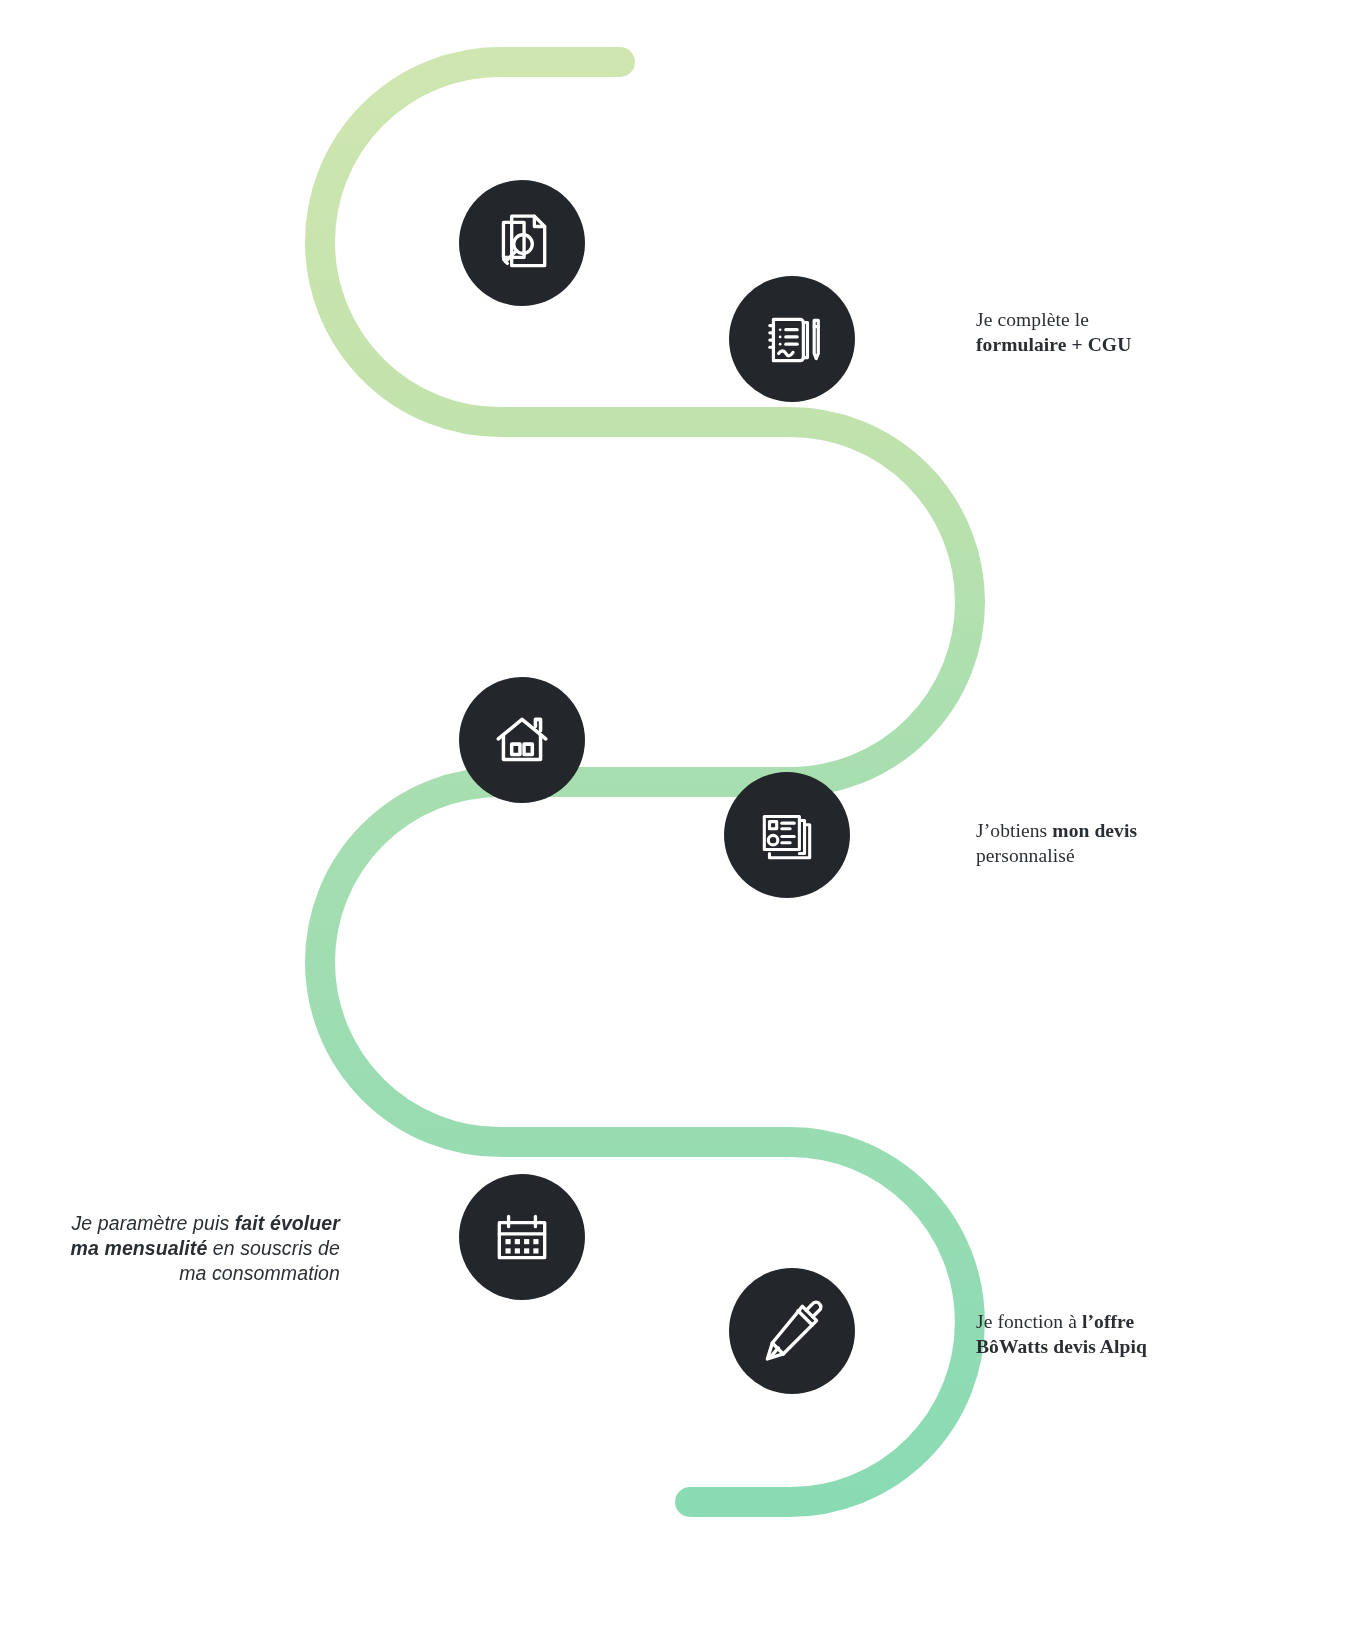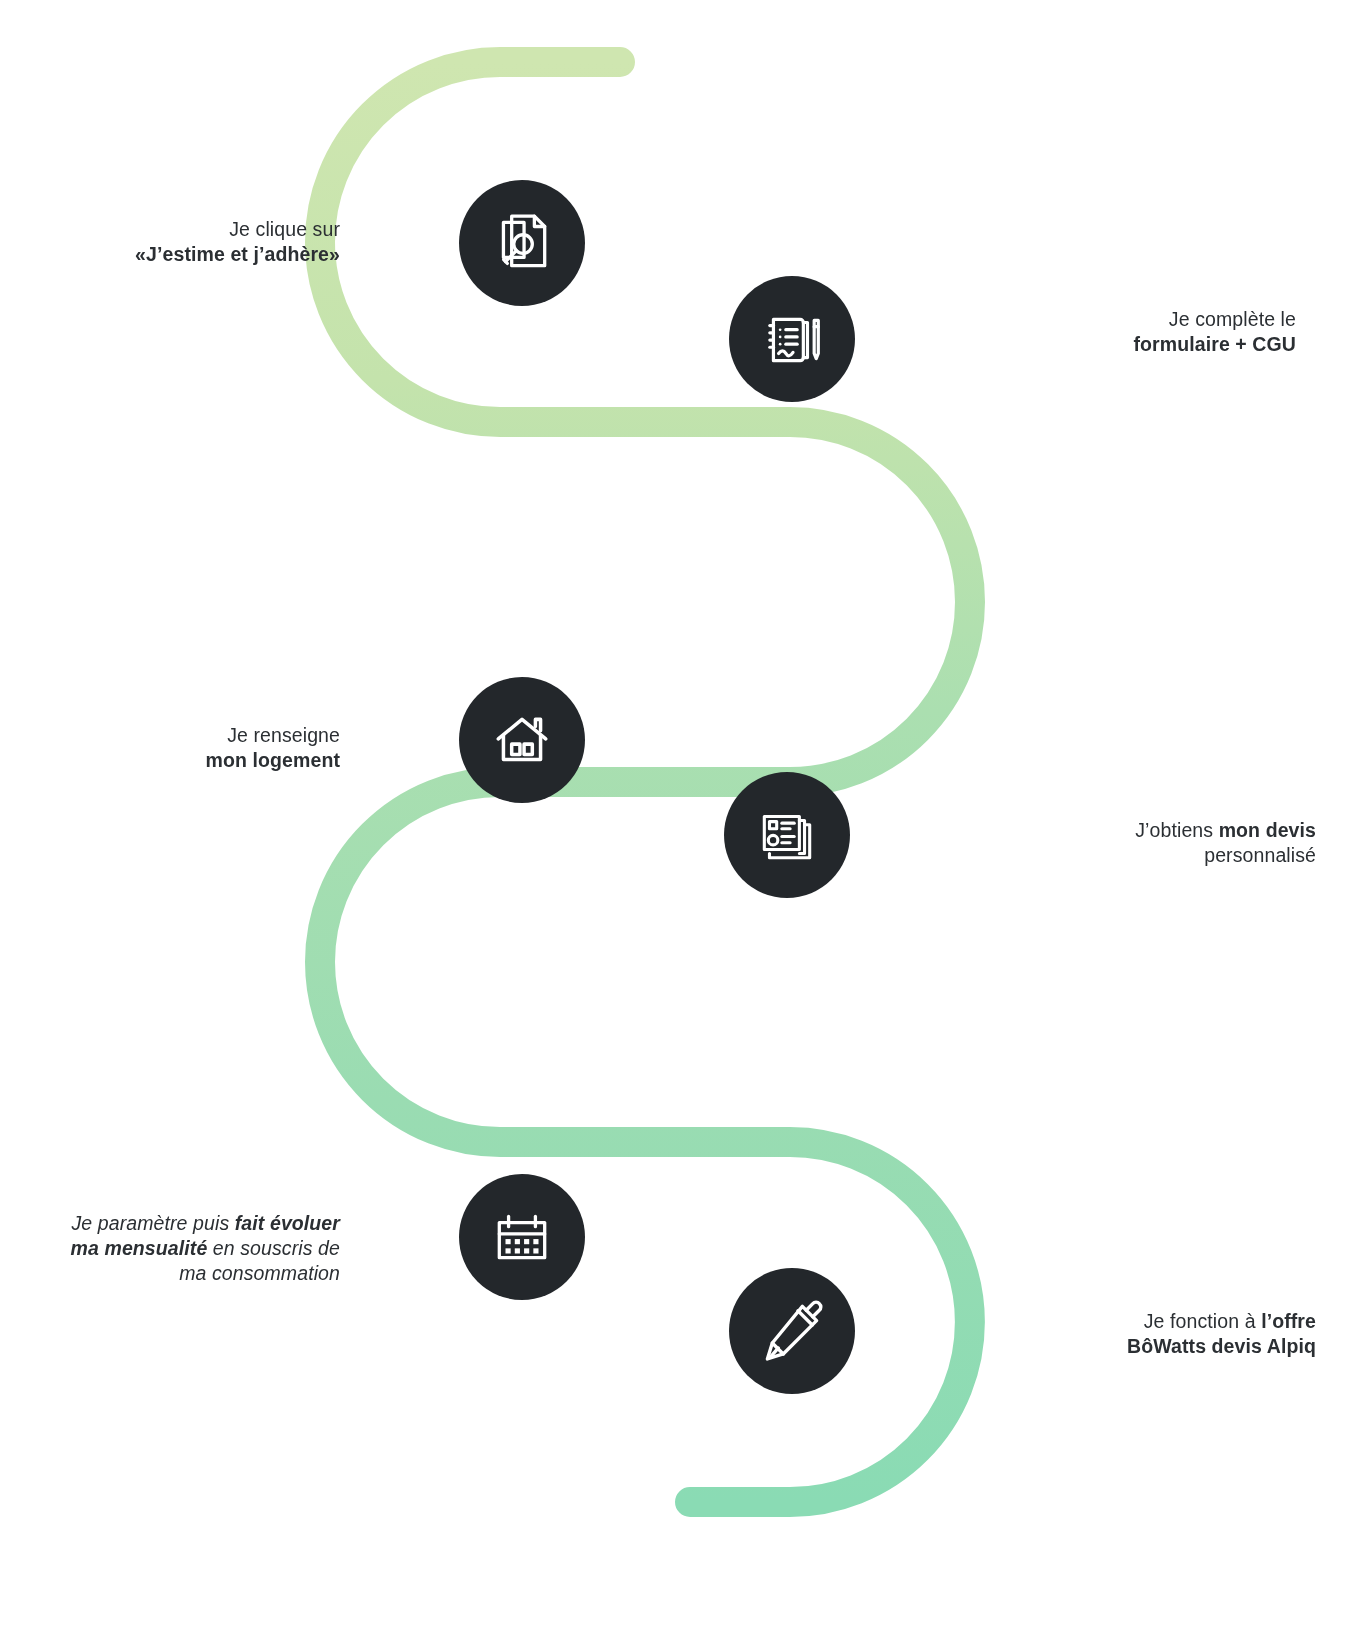--- a/index.html
+++ b/index.html
@@ -35,21 +35,21 @@
     position: absolute;
     color: #2b2f33;
     font-size: 19.5px;
     line-height: 25px;
     letter-spacing: 0.1px;
     font-weight: 400;
     white-space: nowrap;
   }
   .label b { font-weight: 700; }
   .label.right-align { text-align: right; }
-  .label.left-align { text-align: right; }
+  .label.left-align { text-align: left; font-family: Liberation Serif, serif; }
 </style>
 </head>
 <body>
 
 <div id="stage">
 
   <svg id="path-layer" viewBox="0 0 1368 1630" aria-hidden="true">
     <defs>
       <linearGradient id="pathGrad" x1="0" y1="0" x2="0" y2="1">
         <stop offset="0%" stop-color="#cfe6b0"></stop>
@@ -78,24 +78,20 @@
       <svg width="66" height="66" viewBox="0 0 64 64" fill="none" stroke="#ffffff" stroke-width="3.2" stroke-linecap="round" stroke-linejoin="round">
         <path d="M14 12 h20 l0 0 v34 h-20 z"></path>
         <path d="M22 6 h22 l10 10 v38 h-32 z"></path>
         <path d="M44 6 v10 h10"></path>
         <circle cx="33" cy="33" r="9"></circle>
         <path d="M26.6 39.4 L16 50"></path>
         <path d="M14.2 48.2 l3.6 3.6"></path>
       </svg>
     </span>
   </div>
-  <div class="label right-align" style="left:40px; top:217px; width:300px;">
-    <div>Je clique sur</div>
-    <div><b>«J’estime et j’adhère»</b></div>
-  </div>
 
   <div class="node" style="left:729px; top:276px; width:126px; height:126px;">
     <span>
       <svg width="66" height="66" viewBox="0 0 64 64" fill="none" stroke="#ffffff" stroke-width="3.1" stroke-linecap="round" stroke-linejoin="round">
         <path d="M14 13 h26 a3 3 0 0 1 3 3 v34 a3 3 0 0 1 -3 3 h-26 z"></path>
         <path d="M43 16 h4 v34 h-4"></path>
         <path d="M14 19 h-3.5"></path>
         <path d="M14 26 h-3.5"></path>
         <path d="M14 33 h-3.5"></path>
         <path d="M14 40 h-3.5"></path>
@@ -119,24 +115,20 @@
   <div class="node" style="left:459px; top:677px; width:126px; height:126px;">
     <span>
       <svg width="66" height="66" viewBox="0 0 64 64" fill="none" stroke="#ffffff" stroke-width="3.4" stroke-linecap="round" stroke-linejoin="round">
         <path d="M9 31 L32 12 L55 31"></path>
         <path d="M14 27.5 V51 h36 V27.5"></path>
         <path d="M45 19 v-7 h5 v11"></path>
         <rect x="22" y="36" width="8" height="10"></rect>
         <rect x="34" y="36" width="8" height="10"></rect>
       </svg>
     </span>
-  </div>
-  <div class="label right-align" style="left:40px; top:723px; width:300px;">
-    <div>Je renseigne</div>
-    <div><b>mon logement</b></div>
   </div>
 
   <div class="node" style="left:724px; top:772px; width:126px; height:126px;">
     <span>
       <svg width="66" height="66" viewBox="0 0 64 64" fill="none" stroke="#ffffff" stroke-width="3" stroke-linecap="round" stroke-linejoin="round">
         <path d="M10 14 h34 v32 h-34 z"></path>
         <path d="M44 18 h5 v32 h-5"></path>
         <path d="M49 22 h5 v32 h-39 v-4"></path>
         <rect x="15" y="19" width="7" height="7"></rect>
         <path d="M27 20.5 h12"></path>

